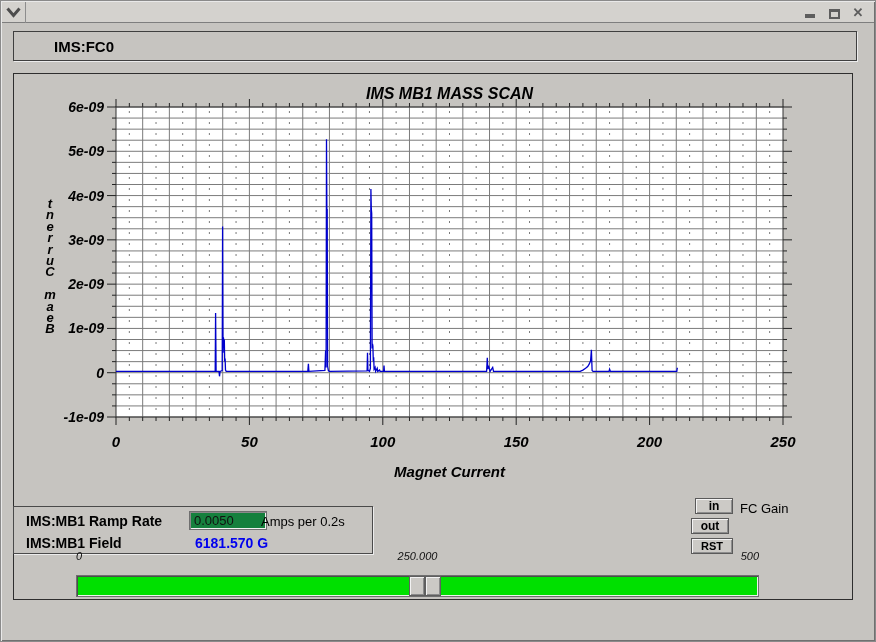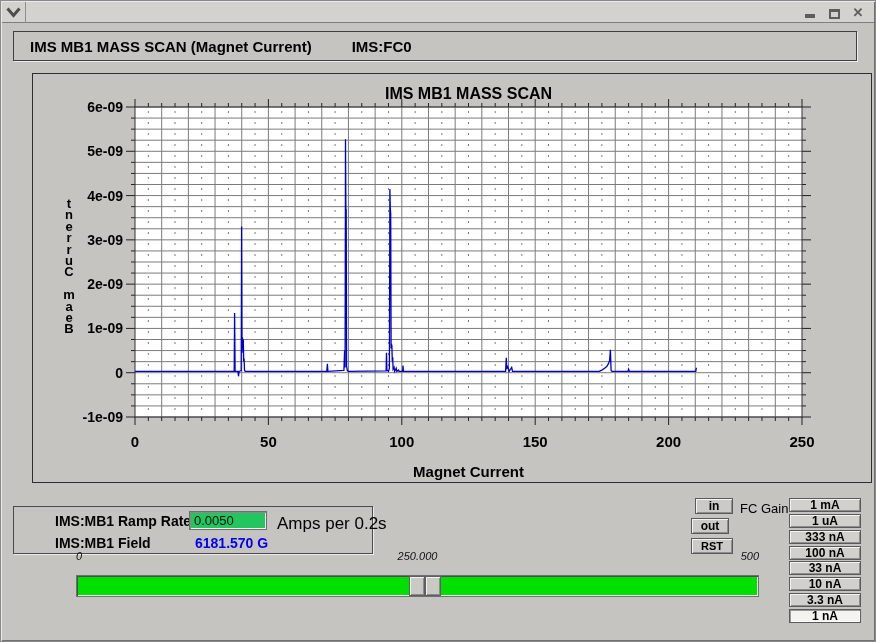--- a/index.html
+++ b/index.html
@@ -16,31 +16,31 @@
   .tb-btn{width:16px;height:15px;display:flex;align-items:flex-end;justify-content:center;cursor:pointer;}
   .glyph-min{width:10px;height:4px;background:#5d5d5d;margin-bottom:2px;}
   .glyph-max{width:11px;height:10px;border:2px solid #5d5d5d;border-top-width:3px;margin-bottom:1px;}
   .glyph-x{font-size:13px;font-weight:bold;color:#5d5d5d;line-height:15px;}
   
   .header-box{position:absolute;left:12px;top:30px;width:844px;height:30px;background:#c6c4c0;
               border:1px solid #3f3f3f;box-shadow:1px 1px 0 #ececec;display:flex;align-items:center;}
   .h-title{font-size:15px;font-weight:bold;color:#000;padding-left:16px;}
   .h-dev{font-size:15px;font-weight:bold;color:#000;padding-left:40px;}
   
-  .chart{position:absolute;left:31px;top:72px;width:840px;height:410px;background:#c6c4c0;
-         border:1px solid #2e2e2e;}
+  .chart{position:absolute;left:12px;top:72px;width:840px;height:527px;background:#c6c4c0;
+         border:1px solid #2e2e2e;font-style:italic;}
   
   .panel{position:absolute;left:12px;top:505px;width:360px;height:48px;background:#c6c4c0;
          border:1px solid #4a4a4a;box-shadow:1px 1px 0 #ececec;}
   .prow{position:absolute;left:0;width:100%;height:20px;}
-  .plabel{position:absolute;left:12px;top:2px;font-size:14px;font-weight:bold;color:#000;white-space:nowrap;margin-left:29px;}
-  .pinput{position:absolute;left:175px;top:0px;width:78px;height:19px;background:#22c55e;color:#111;
+  .plabel{position:absolute;left:12px;top:2px;font-size:14px;font-weight:bold;color:#000;white-space:nowrap;}
+  .pinput{position:absolute;left:175px;top:0px;width:78px;height:19px;background:#15803d;color:#111;
           font-size:13px;padding:0 4px;border:1px solid #6f6f6f;
           box-shadow:inset 1px 1px 0 #8a8a8a, inset -1px -1px 0 #f2f2f2;}
-  .punits{position:absolute;left:263px;top:3px;font-size:17px;color:#000;white-space:nowrap;}
+  .punits{position:absolute;left:247px;top:3px;font-size:13px;color:#000;white-space:nowrap;}
   .pvalue{position:absolute;left:181px;top:2px;font-size:14px;font-weight:bold;white-space:nowrap;}
   
   .btn{position:absolute;background:#cccac6;border:1px solid #5a5a5a;text-align:center;cursor:pointer;
        box-shadow:inset 1px 1px 0 #f4f4f4, inset -1px -1px 0 #8d8d8d;color:#000;font-weight:bold;}
   .in-btn{left:694px;top:497px;width:38px;height:16px;font-size:12px;line-height:14px;}
   .out-btn{left:690px;top:517px;width:38px;height:16px;font-size:12px;line-height:14px;}
   .rst-btn{left:690px;top:537px;width:42px;height:16px;font-size:11px;line-height:14px;}
   .fc-gain{position:absolute;left:739px;top:500px;font-size:13px;color:#000;text-align:right;}
   
   .slider-labels{position:absolute;left:75px;top:549px;width:683px;height:14px;
@@ -79,21 +79,20 @@
       <div class="tb-btn">
           <div class="glyph-max"></div>
         </div>
       <div class="tb-btn">
           <span class="glyph-x">✕</span>
         </div>
     </div>
   </div>
 
   <div class="header-box">
-    <span class="h-title">IMS MB1 MASS SCAN (Magnet Current)</span>
     <span class="h-dev">IMS:FC0</span>
   </div>
 
   <div class="chart">
     <svg id="plot" width="838" height="416">
         <rect x="102" y="33" width="667" height="310" fill="#ffffff"></rect>
         <line x1="102" y1="343" x2="769" y2="343" stroke="#7b7b7b" stroke-width="1"></line>
         <line x1="102" y1="331.92857142857144" x2="769" y2="331.92857142857144" stroke="#7b7b7b" stroke-width="1"></line>
         <line x1="102" y1="320.85714285714283" x2="769" y2="320.85714285714283" stroke="#7b7b7b" stroke-width="1"></line>
         <line x1="102" y1="309.7857142857143" x2="769" y2="309.7857142857143" stroke="#7b7b7b" stroke-width="1"></line>
@@ -385,24 +384,14 @@
     <span class="sl-val">250.000</span>
     <span class="sl-max">500</span>
   </div>
   <div class="slider-track">
     <div class="slider-thumb">
       <div class="thumb-half"></div>
       <div class="thumb-half"></div>
     </div>
   </div>
 
-  <div class="gain-col">
-      <div class="gain-btn" style="top: 497px;">1 mA</div>
-      <div class="gain-btn" style="top: 513px;">1 uA</div>
-      <div class="gain-btn" style="top: 529px;">333 nA</div>
-      <div class="gain-btn" style="top: 545px;">100 nA</div>
-      <div class="gain-btn" style="top: 560px;">33 nA</div>
-      <div class="gain-btn" style="top: 576px;">10 nA</div>
-      <div class="gain-btn" style="top: 592px;">3.3 nA</div>
-      <div class="gain-btn selected" style="top: 608px;">1 nA</div>
-    </div>
 
 </div>
 
 </body></html>

